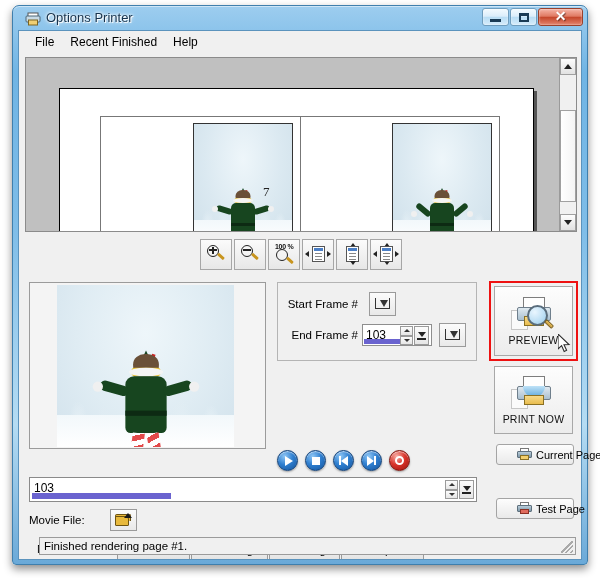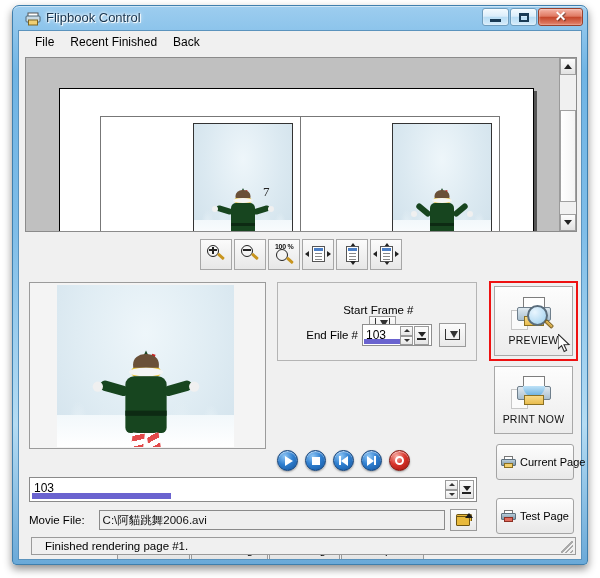--- a/index.html
+++ b/index.html
@@ -333,21 +333,21 @@
     left: 258px; top: 8px;
     width: 200px; height: 79px;
     background: #f0f0f0;
     border: 1px solid #b4b4b4;
   }
   .frame-row {
     position: absolute;
     left: 7px; width: 188px; height: 24px;
     display: flex; align-items: center;
   }
-  .frame-row.r1 { top: 21px; flex-direction: column; }
+  .frame-row.r1 { top: 9px; }
   .frame-row.r2 { top: 40px; }
   .frame-label {
     font-size: 11.5px; color: #000; white-space: nowrap;
     width: 77px; text-align: right; padding-right: 4px;
   }
   .spin-field {
     position: relative;
     width: 70px; height: 22px;
     background: #fff;
     border: 1px solid #8e8e8e;
@@ -455,21 +455,21 @@
     display: flex; align-items: center; justify-content: center; flex-direction: column;
   }
 
   
   .movie-row {
     position: absolute;
     left: 10px; top: 235px;
     width: 448px; height: 22px;
     display: flex; align-items: center;
   }
-  .movie-label { font-size: 11.5px; color: #000; white-space: nowrap; margin-right: 14px; }
+  .movie-label { font-size: 11.5px; color: #000; white-space: nowrap; margin-right: 20px; }
   .movie-input {
     flex: 1; height: 20px;
     background: #efefef;
     border: 1px solid #8a8a8a;
     font-size: 11.5px; color: #111;
     padding: 2px 0 0 3px;
     overflow: hidden; white-space: nowrap;
   }
   .browse-btn {
     width: 27px; height: 22px; margin-left: 5px;
@@ -578,26 +578,26 @@
   }
 
   .cursor {
     position: absolute;
     left: 539px; top: 60px;
     width: 14px; height: 20px;
   }
 
   .small-btn {
     position: absolute;
-    left: 477px; width: 78px; height: 36px;
+    left: 477px; width: 78px; height: 21px;
     border: 1px solid #a4a4a4;
     border-radius: 3px;
     background: linear-gradient(to bottom, #fdfdfd, #e9e9e9);
     display: flex; align-items: center;
-    padding-left: 4px;
+    padding-left: 20px;
   }
   #current-page-button { top: 170px; }
   #setup-printers-button { top: 197px; }
   #test-page-button { top: 224px; }
   .small-label { font-size: 11px; color: #000; margin-left: 4px; white-space: nowrap; }
   .mini-printer { position: relative; width: 15px; height: 13px; flex: none; }
   .mini-printer .mb {
     position: absolute; left: 0; top: 3px; width: 15px; height: 7px;
     background: linear-gradient(to bottom, #b9cdda, #7e97a8);
     border: 1px solid #5e707d; border-radius: 1px;
@@ -610,24 +610,24 @@
     position: absolute; left: 3px; top: 7px; width: 9px; height: 5px;
     background: #f2cf6d; border: 1px solid #8a7023;
   }
   .mini-printer.red .ms { background: #e06a5c; border-color: #8c2f23; }
   .mini-printer.gray .mb { background: linear-gradient(to bottom, #cfd8de, #96a6b1); }
   .mini-printer.gray .ms { background: #d8dee2; border-color: #8c979e; }
 
   
   .statusbar {
     position: absolute;
-    left: 12px; right: 5px; bottom: 4px; height: 18px;
+    left: 20px; right: 5px; bottom: 4px; height: 18px;
     background: #f0f0f0;
     border: 1px solid #9b9b9b;
-    display: flex; align-items: center; padding-left: 9px;
+    display: flex; align-items: center;
   }
   .status-text { font-size: 11.5px; color: #000; padding-left: 4px; }
   .grip {
     position: absolute; right: 2px; bottom: 1px;
     width: 12px; height: 12px;
     background:
       linear-gradient(135deg, transparent 45%, #a9a9a9 45%, #a9a9a9 55%, transparent 55%),
       linear-gradient(135deg, transparent 65%, #a9a9a9 65%, #a9a9a9 75%, transparent 75%),
       linear-gradient(135deg, transparent 85%, #a9a9a9 85%, #a9a9a9 95%, transparent 95%);
   }
@@ -654,40 +654,40 @@
   <div class="win-frame">
 
     <div class="titlebar">
       <div class="title-icon">
         <svg width="16" height="14" viewBox="0 0 16 14">
           <rect x="3" y="1" width="10" height="4" fill="#fff" stroke="#555" stroke-width="1"></rect>
           <rect x="1" y="4" width="14" height="6" rx="1" fill="#c9dbe6" stroke="#4d6777" stroke-width="1"></rect>
           <rect x="3.5" y="8" width="9" height="5" fill="#f0cf74" stroke="#7d6520" stroke-width="1"></rect>
         </svg>
       </div>
-      <div class="title-text">Flipbook Control</div>
+      <div class="title-text">Options Printer</div>
       <div class="winbtns">
         <div class="wbtn">
           <div class="glyph-min"></div>
         </div>
         <div class="wbtn">
           <div class="glyph-max"></div>
         </div>
         <div class="wbtn close">
           <span class="glyph-close">✕</span>
         </div>
       </div>
     </div>
 
     <div class="win-inner">
 
       <div class="menubar">
         <div class="menu-item">File</div>
         <div class="menu-item">Recent Finished</div>
-        <div class="menu-item">Back</div>
+        <div class="menu-item">Help</div>
       </div>
 
       <div class="preview-pane">
         <div class="page-sheet">
           <div class="flip-row">
             <div class="flip-cell">
               <div class="frame-img">
                 <div class="snow-trees"></div>
                 <div class="snow-ground"></div>
                 <div class="elf">
@@ -820,21 +820,21 @@
           <div class="frame-row r1">
             <div class="frame-label">Start Frame #</div>
             <div class="set-btn">
               <div class="set-ic">
                 <div class="bracket"></div>
                   <div class="down-a"></div>
               </div>
             </div>
           </div>
           <div class="frame-row r2">
-            <div class="frame-label">End File #</div>
+            <div class="frame-label">End Frame #</div>
             <div class="spin-field">
               <span class="spin-val">103</span>
               <div class="spin-bar wide" style="width:43px"></div>
               <div class="spin-arrows">
                 <div>
                     <div class="mini-up"></div>
                   </div>
                 <div>
                     <div class="mini-dn"></div>
                   </div>
@@ -889,21 +889,20 @@
               </div>
           </div>
           <div class="ff-drop">
             <div class="drop-tri"></div>
             <div class="drop-bar"></div>
           </div>
         </div>
 
         <div class="movie-row">
           <span class="movie-label">Movie File:</span>
-          <div class="movie-input">C:\阿貓跳舞2006.avi</div>
           <div class="browse-btn">
             <div class="folder">
               <div class="tab"></div>
                 <div class="back"></div>
                 <div class="arrow"></div>
             </div>
           </div>
         </div>
 
         <div class="tabstrip">

